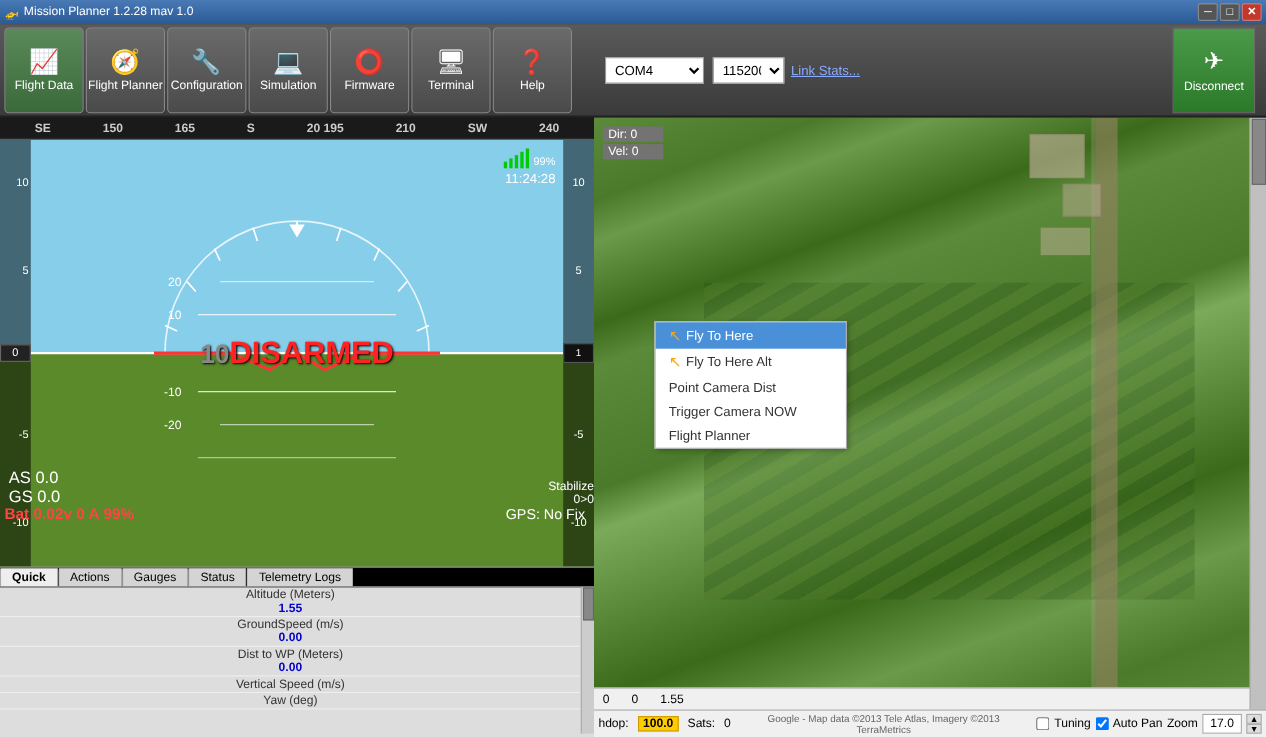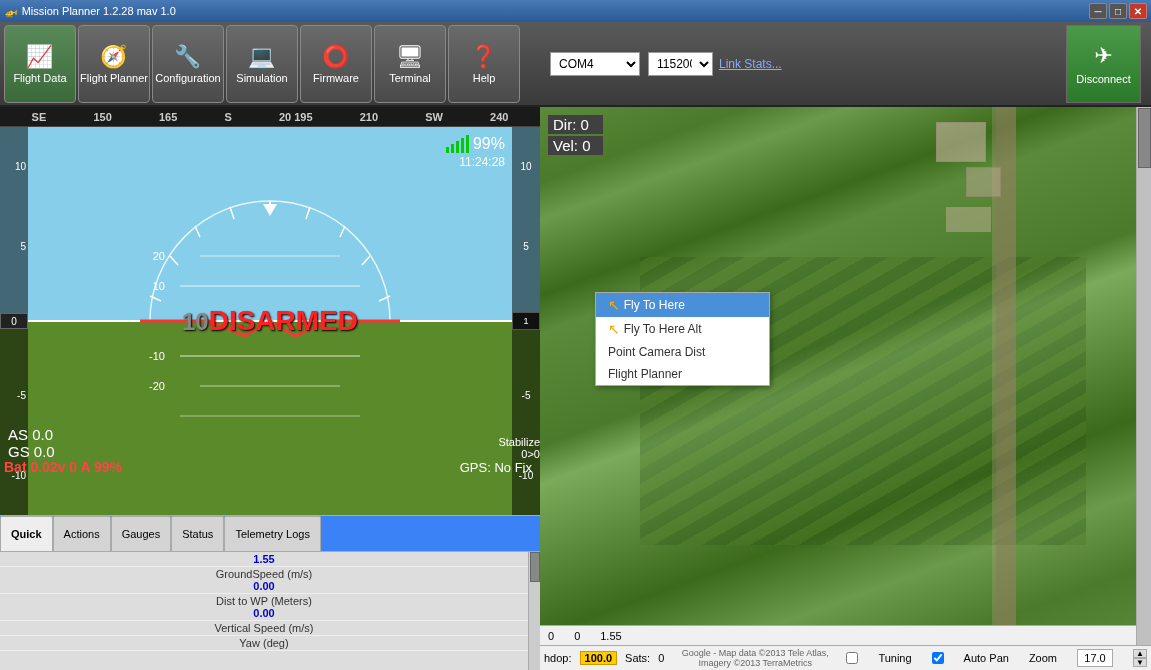--- a/index.html
+++ b/index.html
@@ -196,23 +196,23 @@
     }
 
     
     .bottom-panel {
       height: 155px;
       background: #ddd;
       border-top: 1px solid #aaa;
     }
     .tabs-bar {
       display: flex;
-      background: #3b82f6;
+      background: #000000;
       border-bottom: 1px solid #aaa;
-      height: 36px;
+      height: 18px;
     }
     .tab {
       padding: 2px 10px;
       border: 1px solid #aaa;
       border-bottom: none;
       background: #d4d4d4;
       cursor: pointer;
       font-size: 11px;
       display: flex;
       align-items: center;
@@ -319,21 +319,21 @@
     }
     .map-attribution {
       color: #666;
       font-size: 9px;
       flex: 1;
       text-align: center;
     }
     .map-controls {
       display: flex;
       align-items: center;
-      gap: 20px;
+      gap: 4px;
     }
     .map-checkbox { width: 12px; height: 12px; }
     .zoom-input {
       width: 36px;
       height: 18px;
       border: 1px solid #aaa;
       font-size: 11px;
       text-align: center;
     }
     .zoom-spinners {
@@ -351,23 +351,23 @@
 
     
     .dir-vel {
       position: absolute;
       top: 8px; left: 8px;
       display: flex;
       flex-direction: column;
       gap: 2px;
     }
     .dir-vel-item {
-      background: #404040;
-      color: white;
-      font-size: 15px;
+      background: #737373;
+      color: white;
+      font-size: 11px;
       padding: 1px 5px;
       min-width: 55px;
     }
 
     
     .hud-top-right {
       position: absolute;
       top: 8px;
       right: 35px;
       color: white;
@@ -562,21 +562,21 @@
 
       <div style="position:absolute; right:0; top:50%; transform:translateY(-50%); width:28px; height:18px; background:#111; border:1px solid #555; color:white; font-size:9px; display:flex; align-items:center; justify-content:center;">1</div>
 
       <div class="hud-top-right">
         <div style="display:flex; align-items:flex-end; gap:2px; justify-content:flex-end; margin-bottom:2px;">
           <div style="width:3px; height:6px; background:#00cc00;"></div>
           <div style="width:3px; height:9px; background:#00cc00;"></div>
           <div style="width:3px; height:12px; background:#00cc00;"></div>
           <div style="width:3px; height:15px; background:#00cc00;"></div>
           <div style="width:3px; height:18px; background:#00cc00;"></div>
-          <span style="color:white; font-size:16px; margin-left:2px;">99%</span>
+          <span style="color:white; font-size:10px; margin-left:2px;">99%</span>
         </div>
         <div>11:24:28</div>
       </div>
 
       <div class="disarmed-text">
         <span style="color:#888; font-size:24px;">10</span><span>DISARMED</span>
       </div>
 
       <div class="as-text">
         <div>AS 0.0</div>
@@ -597,20 +597,21 @@
       <div class="tabs-bar">
         <div class="tab active">Quick</div>
         <div class="tab">Actions</div>
         <div class="tab">Gauges</div>
         <div class="tab">Status</div>
         <div class="tab">Telemetry Logs</div>
       </div>
       <div style="display:flex; height:133px;">
         <div class="data-rows-area" style="overflow-y:hidden; flex:1;">
           <div class="data-row">
+            <div class="data-label">Altitude (Meters)</div>
             <div class="data-value">1.55</div>
           </div>
           <div class="data-row">
             <div class="data-label">GroundSpeed (m/s)</div>
             <div class="data-value">0.00</div>
           </div>
           <div class="data-row">
             <div class="data-label">Dist to WP (Meters)</div>
             <div class="data-value">0.00</div>
           </div>
@@ -683,20 +684,23 @@
         <span>Fly To Here</span>
       </div>
       <div class="context-menu-item">
         <span style="color:orange; font-size:14px;">↖</span>
         <span>Fly To Here Alt</span>
       </div>
       <div class="context-menu-item">
         <span>Point Camera Dist</span>
       </div>
       <div class="context-menu-item">
+        <span>Trigger Camera NOW</span>
+      </div>
+      <div class="context-menu-item">
         <span>Flight Planner</span>
       </div>
     </div>
 
     <div class="map-scrollbar">
       <div class="map-scrollbar-thumb"></div>
     </div>
 
     <div class="map-bottom">
       <span>hdop:</span>

